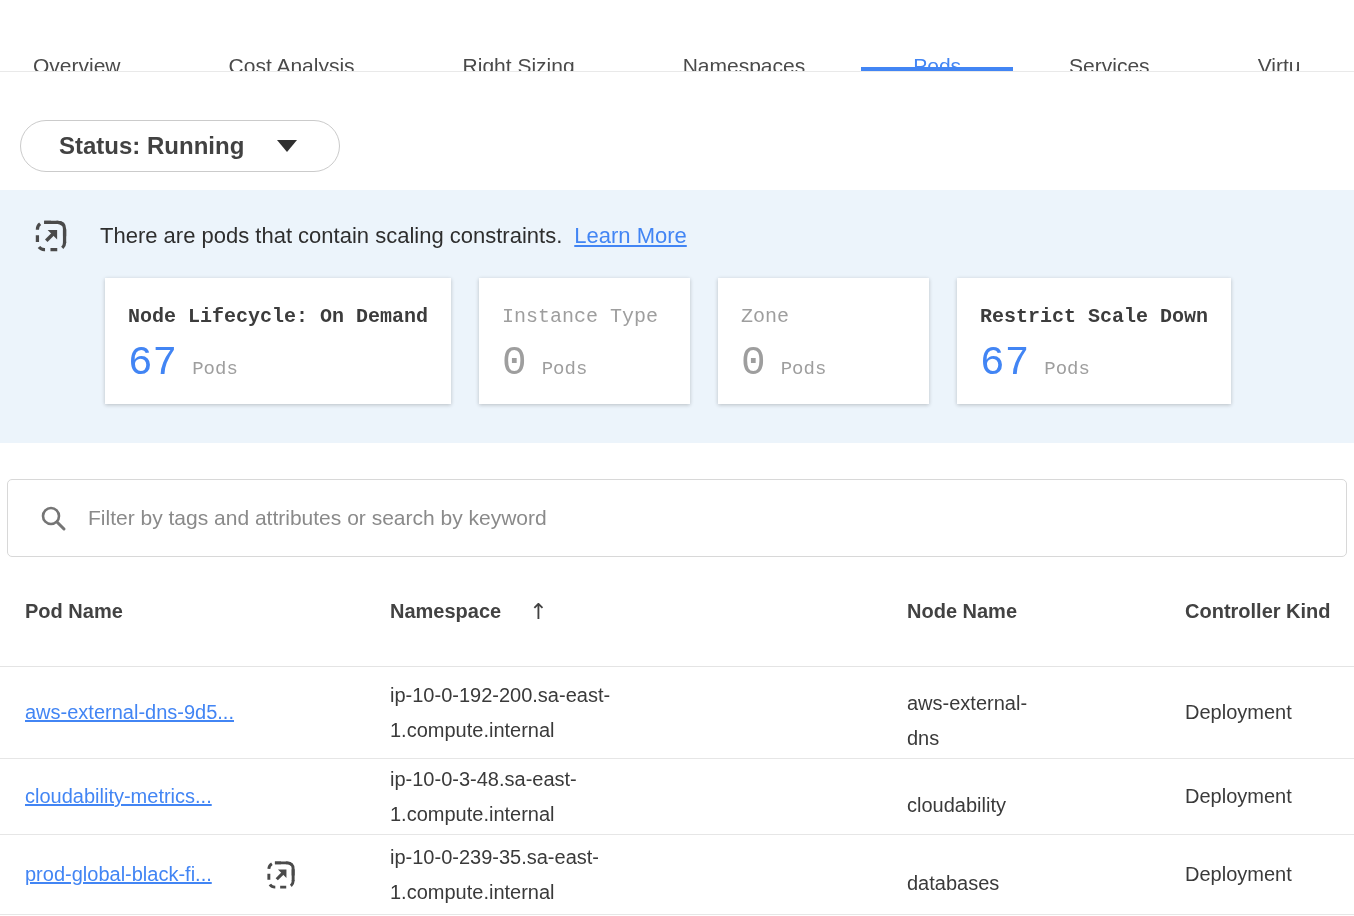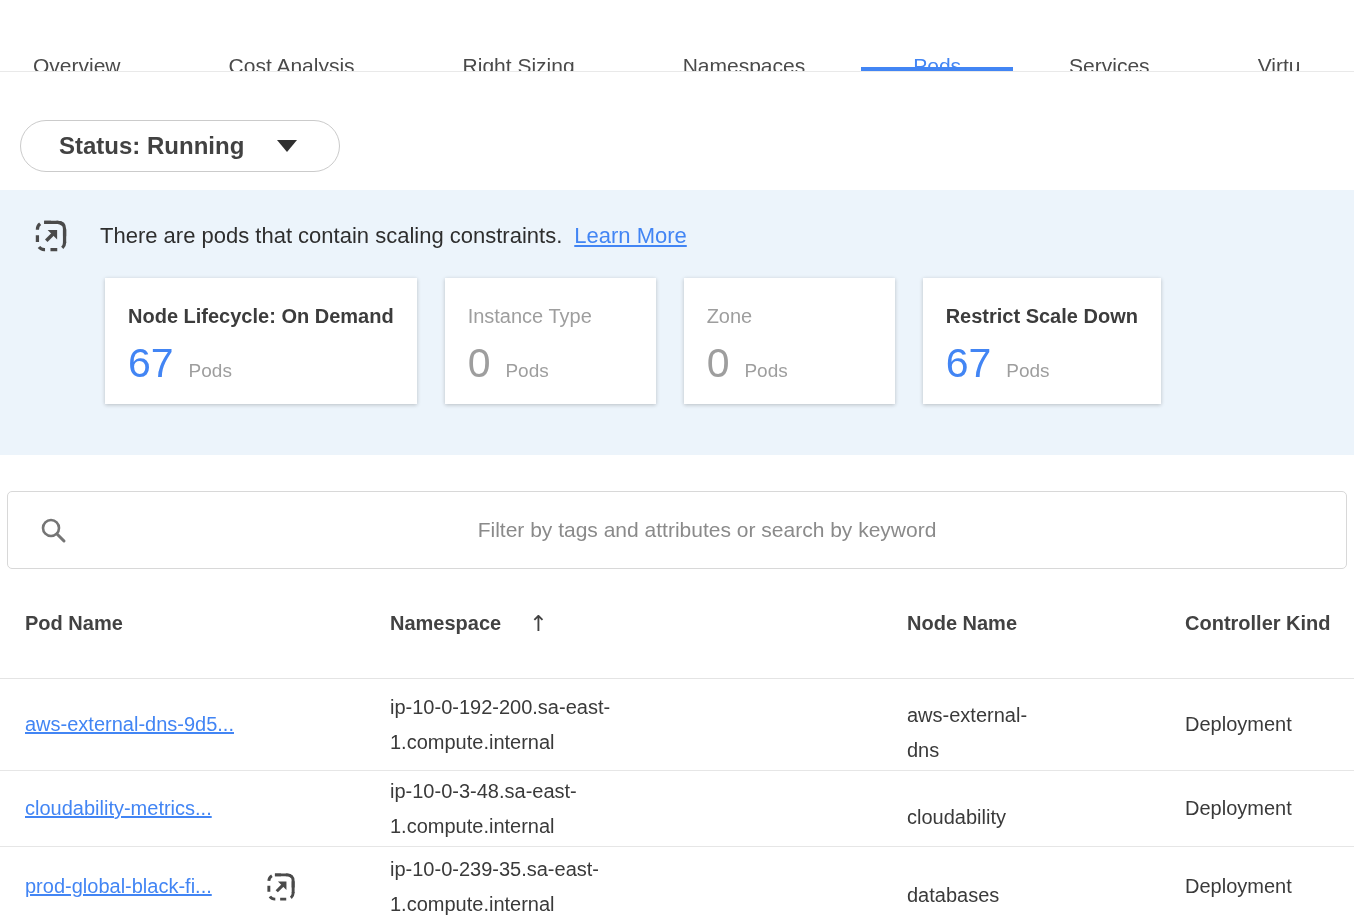--- a/index.html
+++ b/index.html
@@ -23,37 +23,37 @@
   .status-pill .lbl { font-size:24px; font-weight:600; color:#424242; }
   .caret-down { width:0; height:0; border-left:10px solid transparent;
          border-right:10px solid transparent; border-top:12px solid #2f2f2f; }
 
   
   .banner { margin-top:18px; background:#ecf4fb; padding:26px 0 39px; }
   .banner-head { display:flex; align-items:center; margin-left:32px; height:40px; }
   .banner-msg { font-size:22px; color:#2e2e2e; margin-left:30px; }
   .banner-link { font-size:22px; color:#4285f4; text-decoration:underline;
          margin-left:12px; cursor:pointer; }
-  .cards { display:flex; gap:28px; margin:22px 0 12px 105px; }
+  .cards { display:flex; gap:28px; margin:22px 0 0 105px;font-family:Liberation Mono, monospace; }
   .card { background:#fff; height:126px; padding:0 23px;
           box-shadow:0 1px 4px rgba(0,0,0,.22); cursor:pointer; }
   .card .ttl { margin-top:27px; font-size:20px; font-weight:600; color:#3c3c3c;
                white-space:nowrap; }
   .card .valrow { margin-top:12px; display:flex; align-items:baseline; }
   .card .val { font-size:41px; font-weight:500; color:#4285f4; }
   .card .unit { font-size:19px; color:#9e9e9e; margin-left:15px; }
   .card.muted .ttl { color:#9e9e9e; font-weight:400; }
   .card.muted .val { color:#9e9e9e; }
   .card.w2 { min-width:211px; }
 
   
   .searchbar { margin:36px 7px 0 7px; height:78px; border:1px solid #d8d8d8;
          border-radius:5px; display:flex; align-items:center; padding:0 20px 0 30px; }
   .searchbar input { border:none; outline:none; flex:1; margin-left:20px;
-         font-size:21px; color:#555; font-family:"Liberation Sans", sans-serif;text-align:center; }
+         font-size:21px; color:#555; font-family:"Liberation Sans", sans-serif; }
   .searchbar input::placeholder { color:#8a8a8a; }
 
   
   .grid { display:grid; grid-template-columns:365px 517px 278px 1fr;
           padding-left:25px; align-items:center; }
   .thead { height:110px; border-bottom:1px solid #e4e4e4; }
   .th { font-size:20px; font-weight:600; color:#424242; display:flex;
         align-items:center; cursor:pointer; }
   .sort-arrow { font-family:"DejaVu Sans", sans-serif; font-size:22px;
         color:#424242; margin-left:28px; font-weight:400; }

